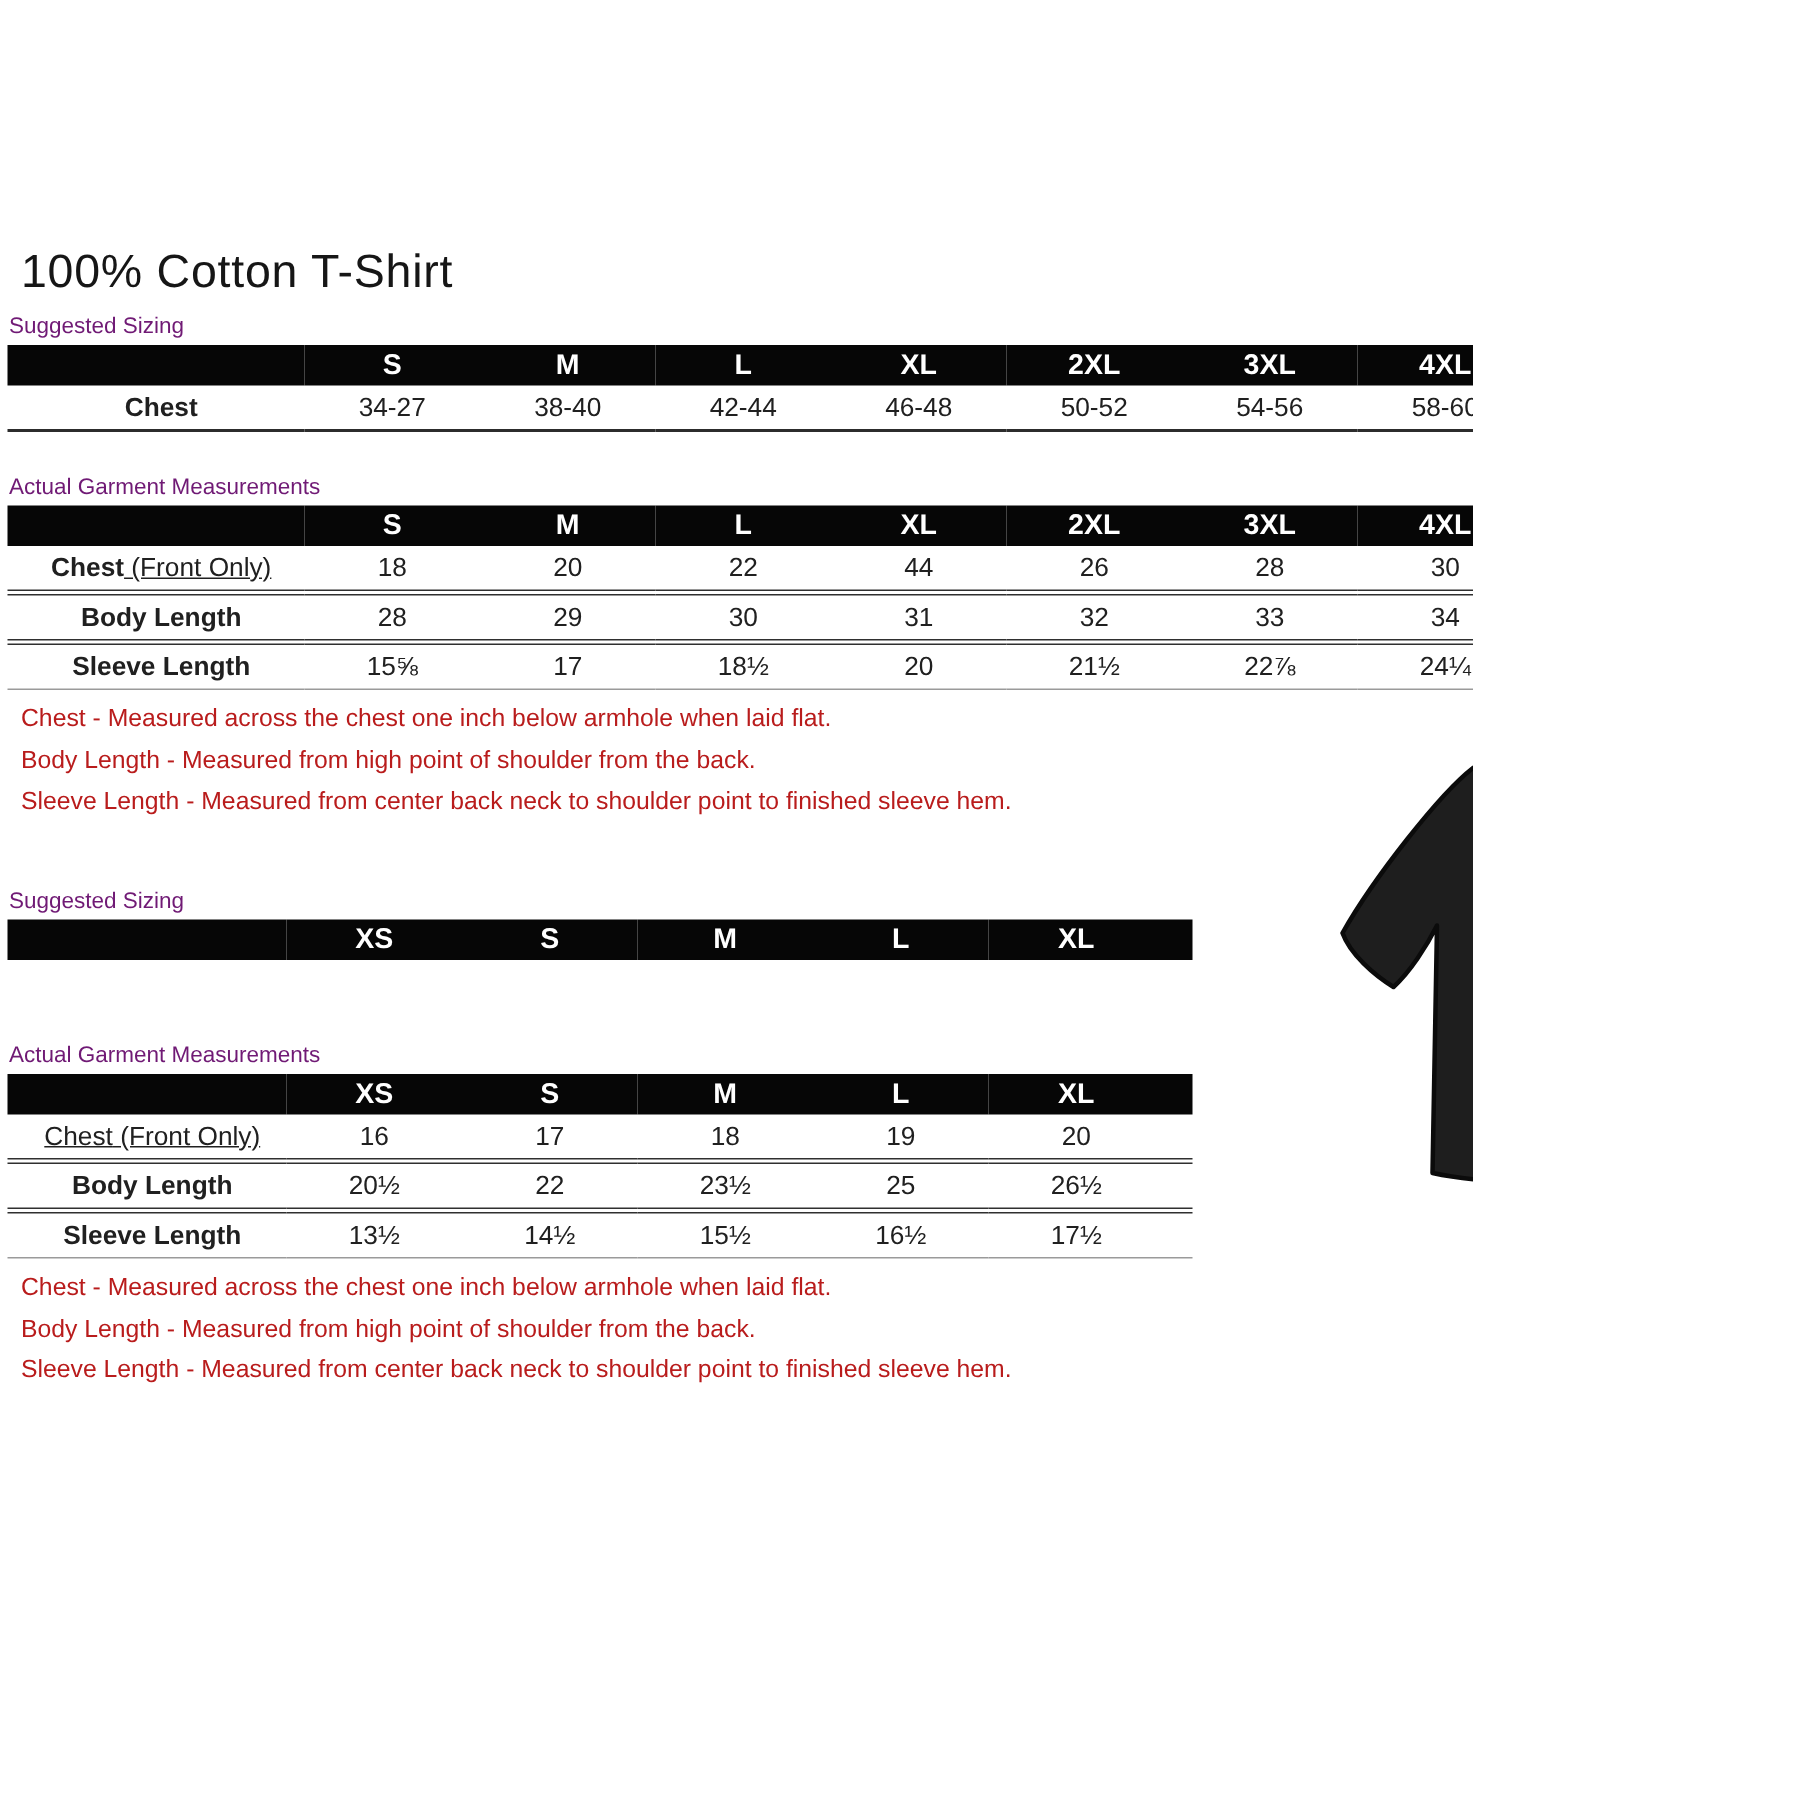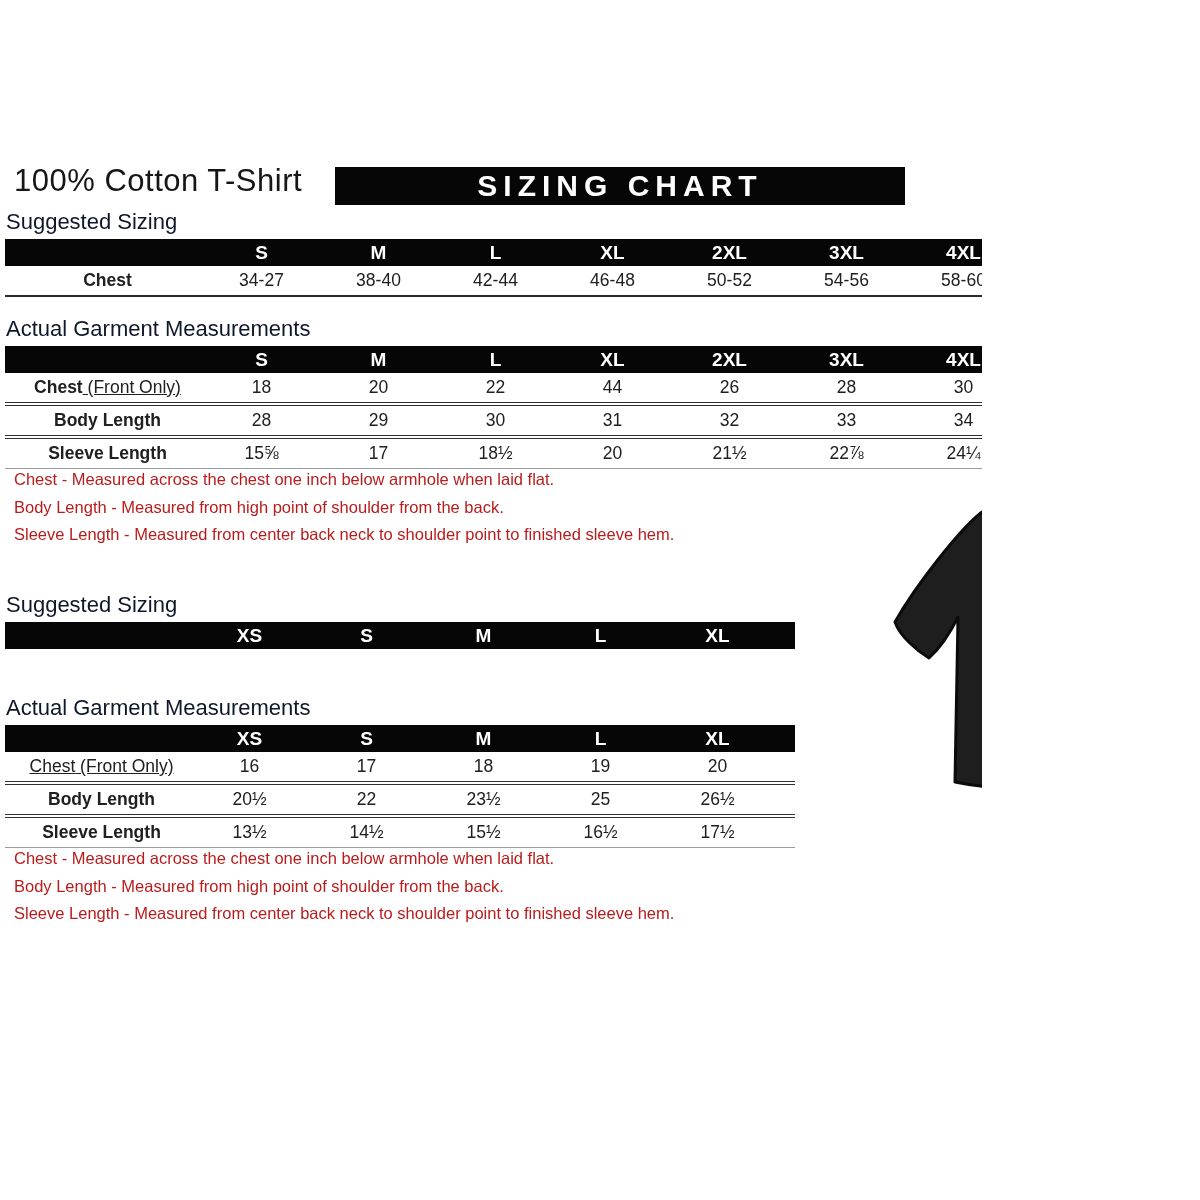--- a/index.html
+++ b/index.html
@@ -7,21 +7,21 @@
     position:relative; width:982px; height:1200px; background:#ffffff;
     font-family:"Liberation Sans","DejaVu Sans",sans-serif; color:#1d1d1d; overflow:hidden;
   }
   .title-row { position:absolute; left:14px; top:163px; }
   .main-title { font-size:31px; font-weight:400; color:#161616; letter-spacing:0.5px; white-space:nowrap; }
   .banner {
     position:absolute; left:335px; top:167px; width:570px; height:38px;
     background:#060606; color:#ffffff; display:flex; align-items:center; justify-content:center;
     font-size:30px; font-weight:700; letter-spacing:6px;
   }
-  .section-label { font-size:22px; color:#0f172a; margin:0 0 4px 6px; }
+  .section-label { font-size:15px; color:#701a75; margin:0 0 4px 6px; }
   .sub-title { font-size:26px; font-weight:700; color:#111; margin:0 0 0 4px; letter-spacing:0.3px; }
 
   table { border-collapse:separate; border-spacing:0; table-layout:fixed; margin-left:5px; }
   td { padding:0; overflow:hidden; white-space:nowrap; }
   tr.hdr td {
     background:#060606; color:#ffffff; font-weight:700; font-size:19px;
     text-align:center; height:27px; vertical-align:middle;
   }
   tr.val td { font-size:17.5px; text-align:center; height:29px; vertical-align:middle; color:#202020; }
   td.rowlabel { text-align:left; padding-left:7px; font-size:18px; color:#101010; }
@@ -36,23 +36,20 @@
   .block { position:absolute; left:0; }
   .shirt { position:absolute; left:892px; top:489px; width:308px; height:312px; }
 </style>
 </head>
 <body>
 
 <div class="sheet">
 
   <div class="title-row">
     <span class="main-title">100% Cotton T-Shirt</span>
-  </div>
-  <div class="banner">
-    <span>SIZING CHART</span>
   </div>
 
   <div class="block" style="top:209px;">
     <div class="section-label">Suggested Sizing</div>
     <table style="width:1167px;">
       <colgroup>
           <col style="width:198px">
           <col style="width:117px">
           <col style="width:117px">
           <col style="width:117px">

